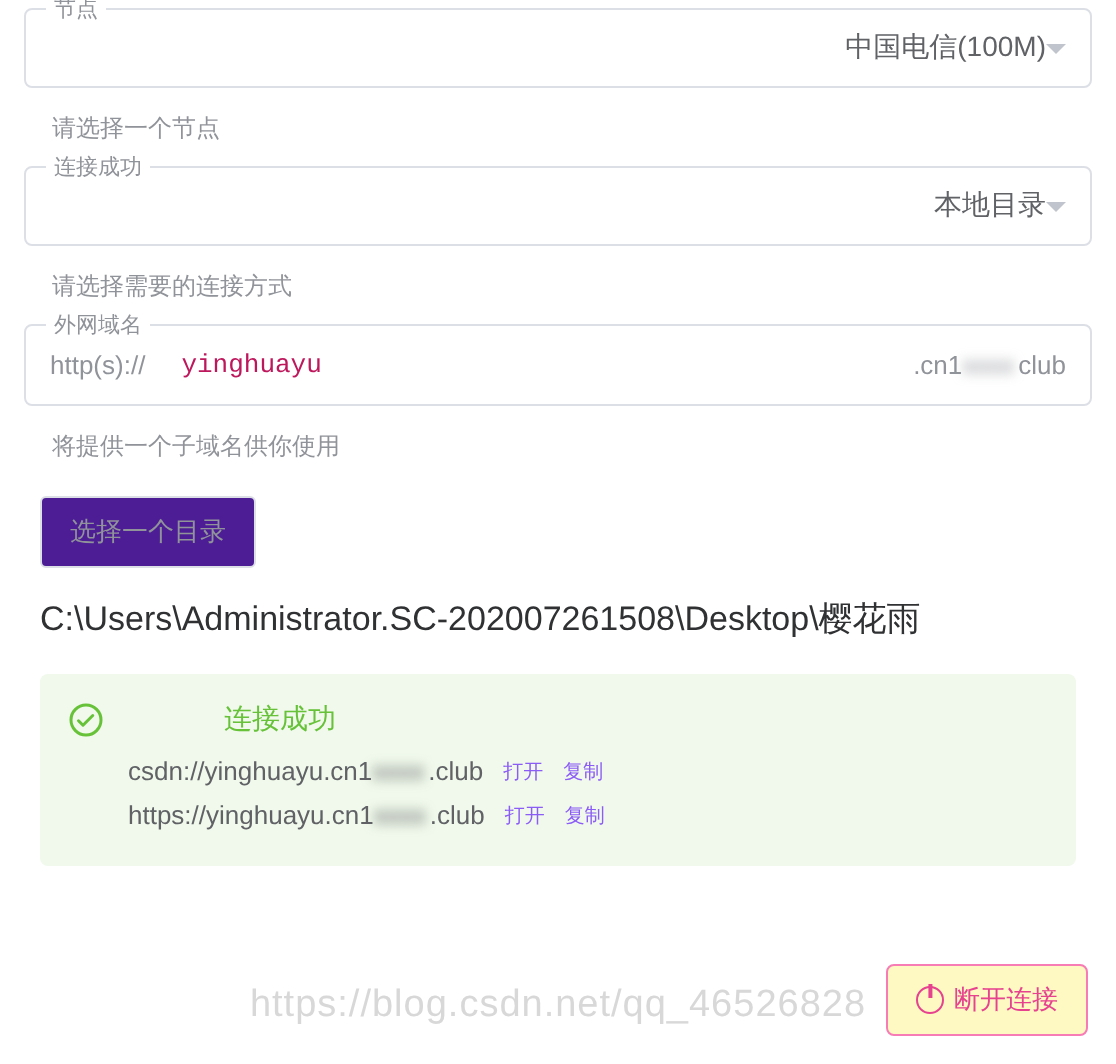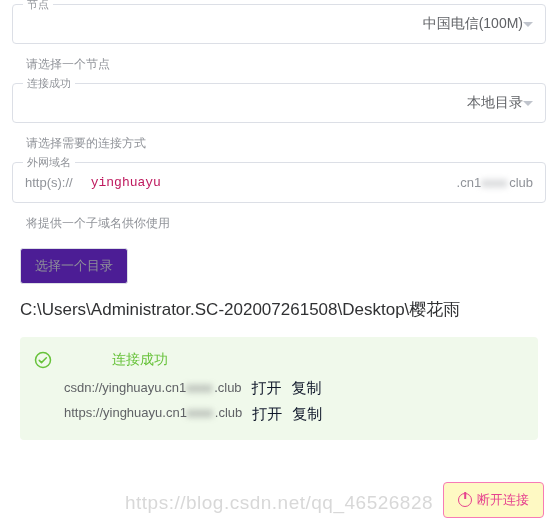--- a/index.html
+++ b/index.html
@@ -114,23 +114,23 @@
   }
   .alert-line {
     display: flex;
     align-items: center;
     gap: 10px;
     font-size: 13px;
     color: #606266;
     line-height: 1.7;
   }
   .link {
-    color: #0f172a;
+    color: #8b5cf6;
     cursor: pointer;
-    font-size: 15px;
+    font-size: 10px;
   }
   .btn-disconnect {
     position: absolute;
     right: 14px;
     bottom: 14px;
     border: 1px solid #f77bb5;
     background: #fef9c3;
     color: #e6428f;
     border-radius: 4px;
     padding: 8px 14px;

